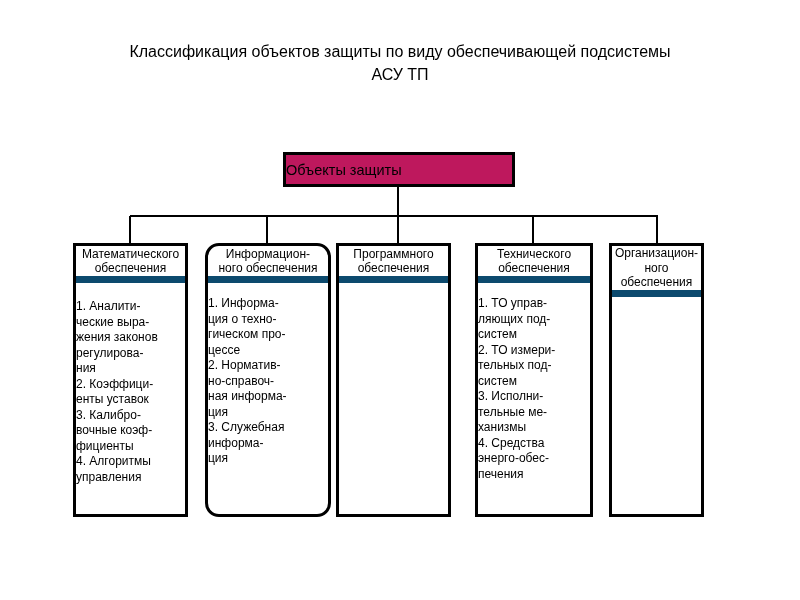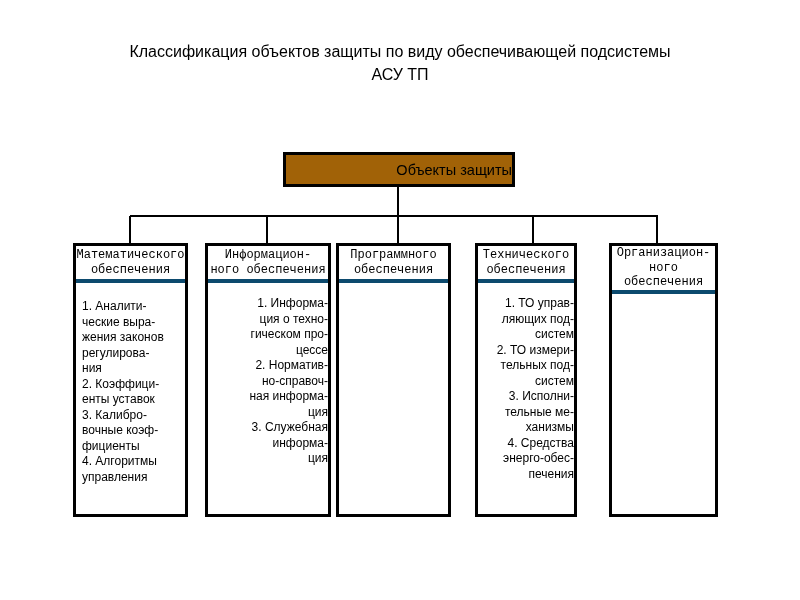--- a/index.html
+++ b/index.html
@@ -15,60 +15,59 @@
     position:absolute;top:40px;left:0;width:800px;
     text-align:center;
     font-size:16px;line-height:23px;
     white-space:pre-line;
   }
   .root-box{
     position:absolute;left:283px;top:152px;
     width:232px;height:35px;
     box-sizing:border-box;
     border:3px solid #000;
-    display:flex;align-items:center;justify-content:flex-end;
+    display:flex;align-items:center;justify-content:flex-start;
     font-size:14.5px;
-    background:#a16207;
+    background:#be185d;
   }
   .line{position:absolute;background:#000;}
   .stem-root{left:397px;top:187px;width:2px;height:30px;}
   .h-line{left:130px;top:215px;width:528px;height:2px;}
   .drop{top:216px;width:2px;height:27px;}
   .drop1{left:129px;}
   .drop2{left:266px;}
   .drop3{left:397px;}
   .drop4{left:532px;}
   .drop5{left:656px;}
   .column{
     position:absolute;top:243px;height:274px;
     box-sizing:border-box;
     border:3px solid #000;
     background:#fff;
     display:flex;flex-direction:column;
   }
   .col-header{
     flex:0 0 37px;
     box-sizing:border-box;
-    border-bottom:4px solid #0c4a6e;
+    border-bottom:7px solid #0c4a6e;
     display:flex;align-items:center;justify-content:center;
     text-align:center;
     font-size:12px;line-height:14.5px;
     white-space:pre-line;
-    font-family:Liberation Mono, monospace;
   }
   .col-body{
     flex:1;
     padding-top:13px;
     font-size:12px;line-height:15.5px;
-    text-align:right;
+    text-align:left;
     white-space:pre-line;
   }
   .col-body.align-left{
     text-align:left;
-    padding-left:6px;padding-right:1px;padding-top:16px;
+    padding-left:0;padding-right:1px;padding-top:16px;
   }
   .col-body.v-center{
     display:flex;align-items:center;justify-content:center;
     padding-top:0;
   }
 </style>
 </head>
 <body>
 
 <div class="canvas">
@@ -98,54 +97,54 @@
 регулирова-
 ния
 2. Коэффици-
 енты уставок
 3.  Калибро-
 вочные коэф-
 фициенты
 4. Алгоритмы
 управления</div>
       </div>
-      <div class="column" style="left: 205px; width: 126px;">
+      <div class="column" style="left: 205px; width: 126px; border-radius: 14px;">
         <div class="col-header">Информацион-
 ного обеспечения</div>
         <div class="col-body">1. Информа-
 ция о техно-
 гическом про-
 цессе
 2. Норматив-
 но-справоч-
 ная информа-
 ция
 3. Служебная
 информа-
 ция</div>
       </div>
       <div class="column" style="left: 336px; width: 115px;">
         <div class="col-header">Программного
 обеспечения</div>
       </div>
-      <div class="column" style="left: 475px; width: 102px;">
+      <div class="column" style="left: 475px; width: 118px;">
         <div class="col-header">Технического
 обеспечения</div>
         <div class="col-body">1. ТО управ-
 ляющих под-
 систем
 2. ТО измери-
 тельных под-
 систем
 3. Исполни-
 тельные ме-
 ханизмы
 4. Средства
 энерго-обес-
 печения</div>
       </div>
-      <div class="column" style="left: 609px; width: 109px;">
+      <div class="column" style="left: 609px; width: 95px;">
         <div class="col-header">Организацион-
 ного обеспечения</div>
       </div>
     </div>
 
 </div>
 
 </body></html>

